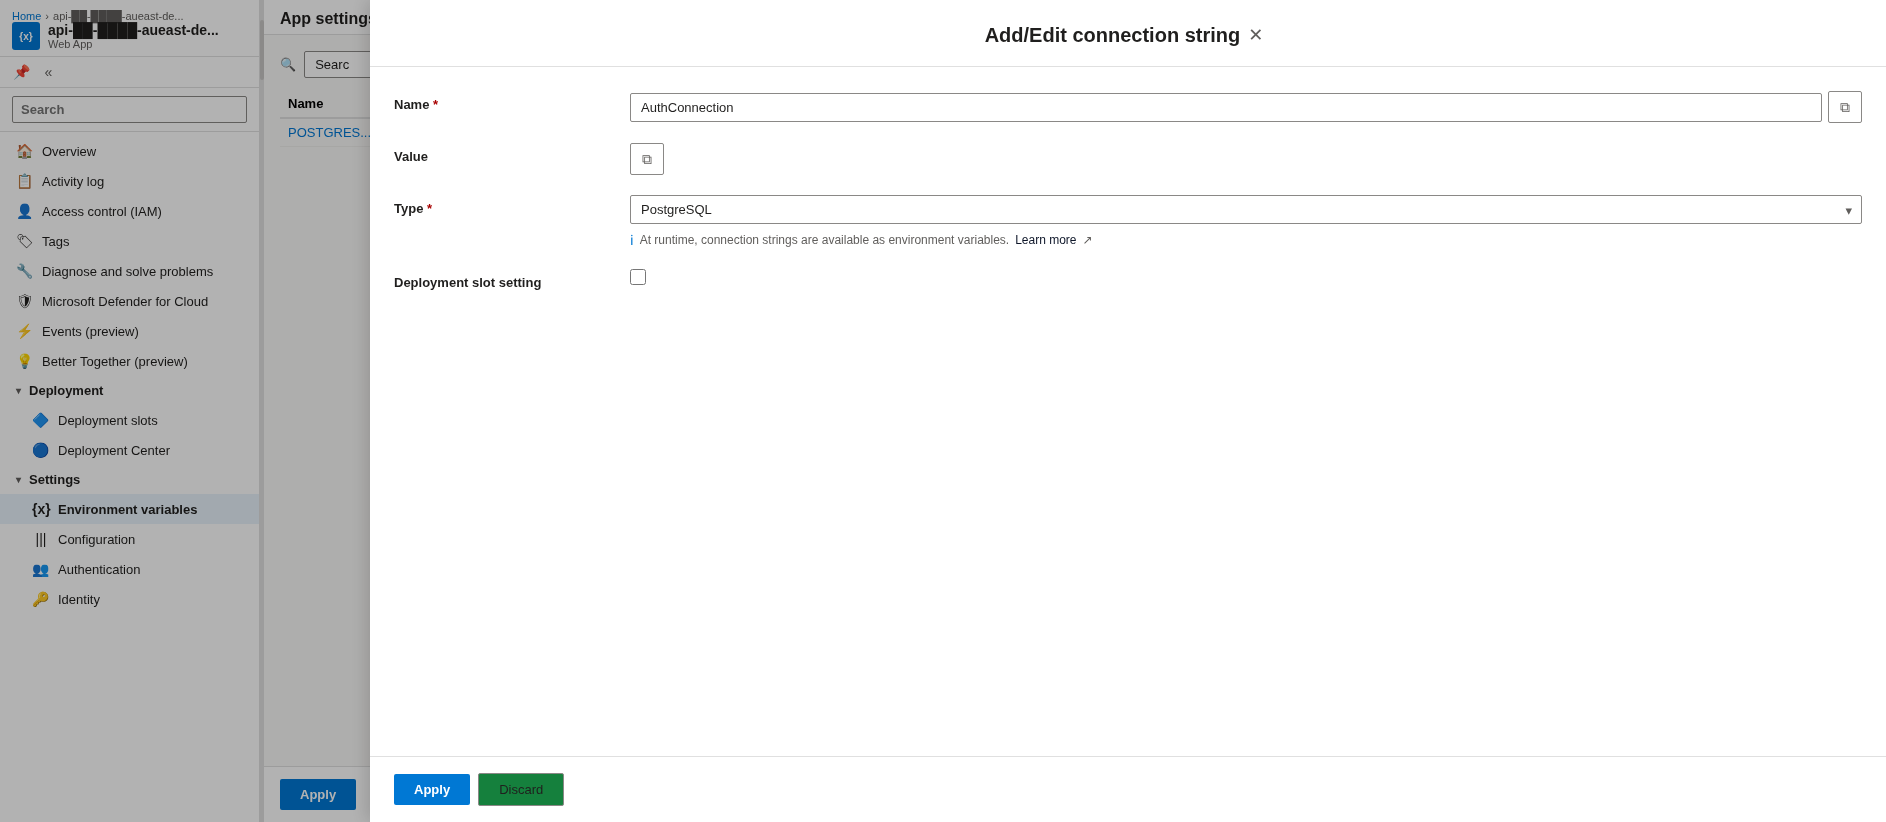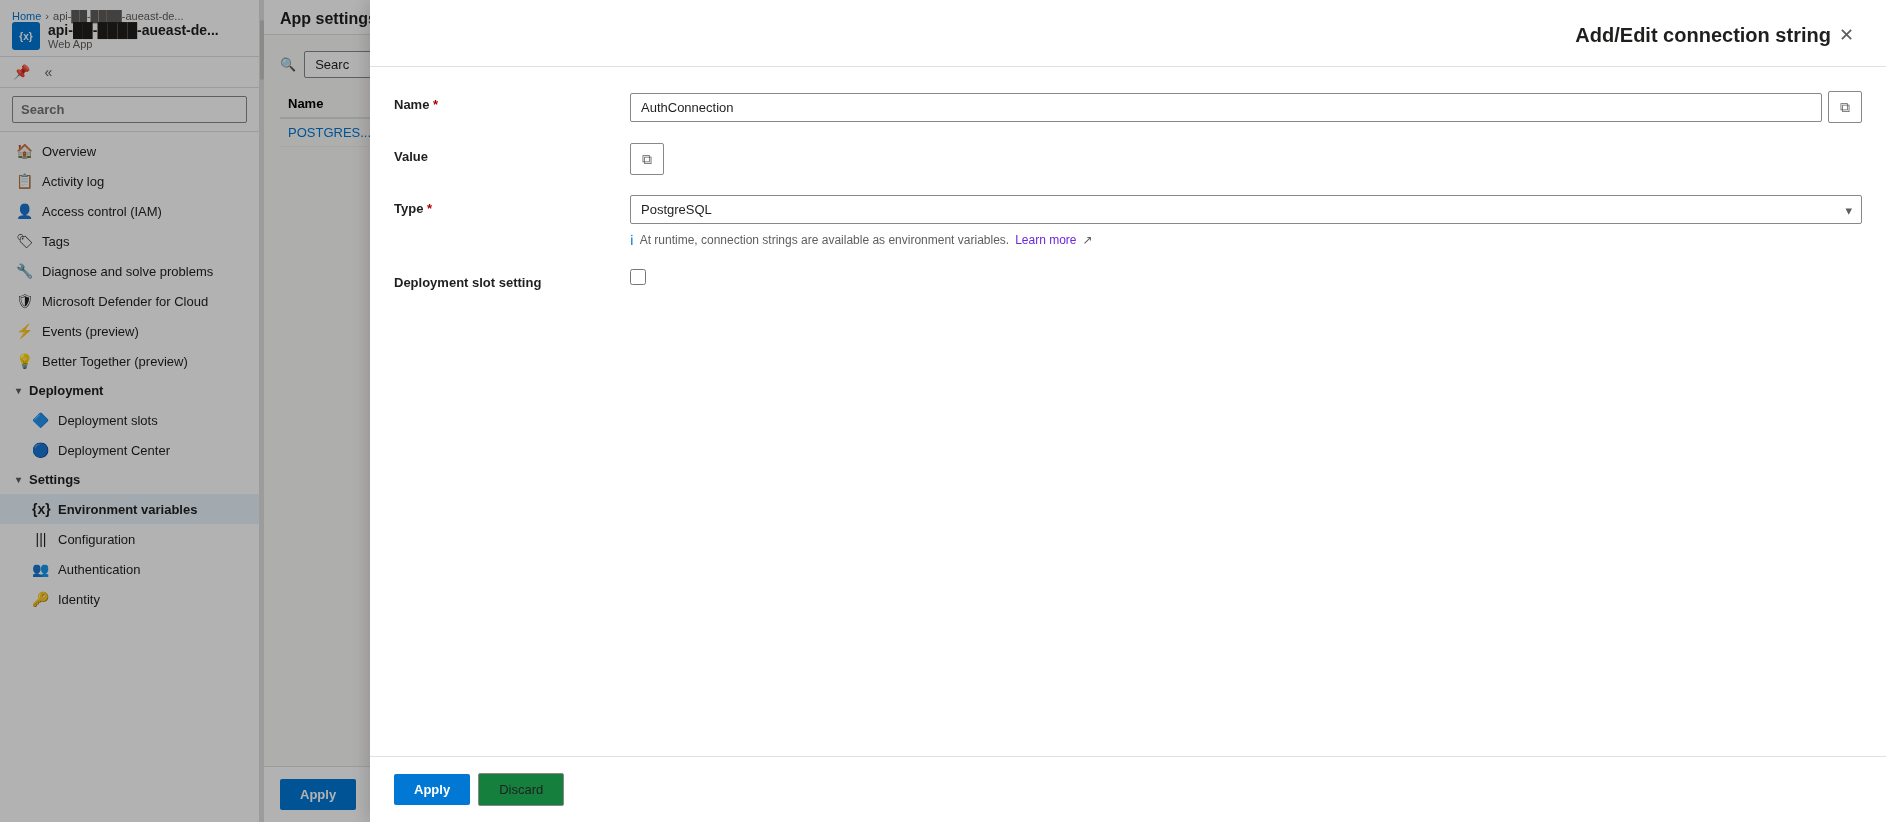--- a/index.html
+++ b/index.html
@@ -129,21 +129,21 @@
       position: fixed;
       top: 0; right: 0; bottom: 0;
       width: calc(100% - 370px);
       background: #fff;
       box-shadow: -4px 0 16px rgba(0,0,0,0.15);
       z-index: 200;
       display: flex;
       flex-direction: column;
     }
     .dialog-header {
-      display: flex; align-items: center; justify-content: flex-end;
+      display: flex; align-items: center; justify-content: center;
       padding: 20px 24px 16px 24px;
       border-bottom: 1px solid #e0e0e0;
     }
     .dialog-title { font-size: 20px; font-weight: 600; color: #201f1e; }
     .close-btn {
       background: none; border: none; cursor: pointer;
       font-size: 18px; color: #605e5c; padding: 4px 8px;
       border-radius: 2px;
     }
 
@@ -196,21 +196,21 @@
     .select-wrap::after {
       content: '▾'; position: absolute; right: 10px; top: 50%;
       transform: translateY(-50%); pointer-events: none; color: #605e5c;
     }
 
     .info-text {
       font-size: 12px; color: #605e5c; margin-top: 6px;
       display: flex; align-items: center; gap: 6px;
     }
     .info-icon { color: #0078d4; font-size: 14px; }
-    .info-text a { color: #6d28d9; text-decoration: none; }
+    .info-text a { color: #0f172a; text-decoration: none; }
 
     .checkbox-wrap {
       display: flex; align-items: center; gap: 8px;
     }
     .checkbox-input {
       width: 16px; height: 16px; cursor: pointer;
       border: 1px solid #8a8886; border-radius: 2px;
     }
 
     .dialog-footer {

